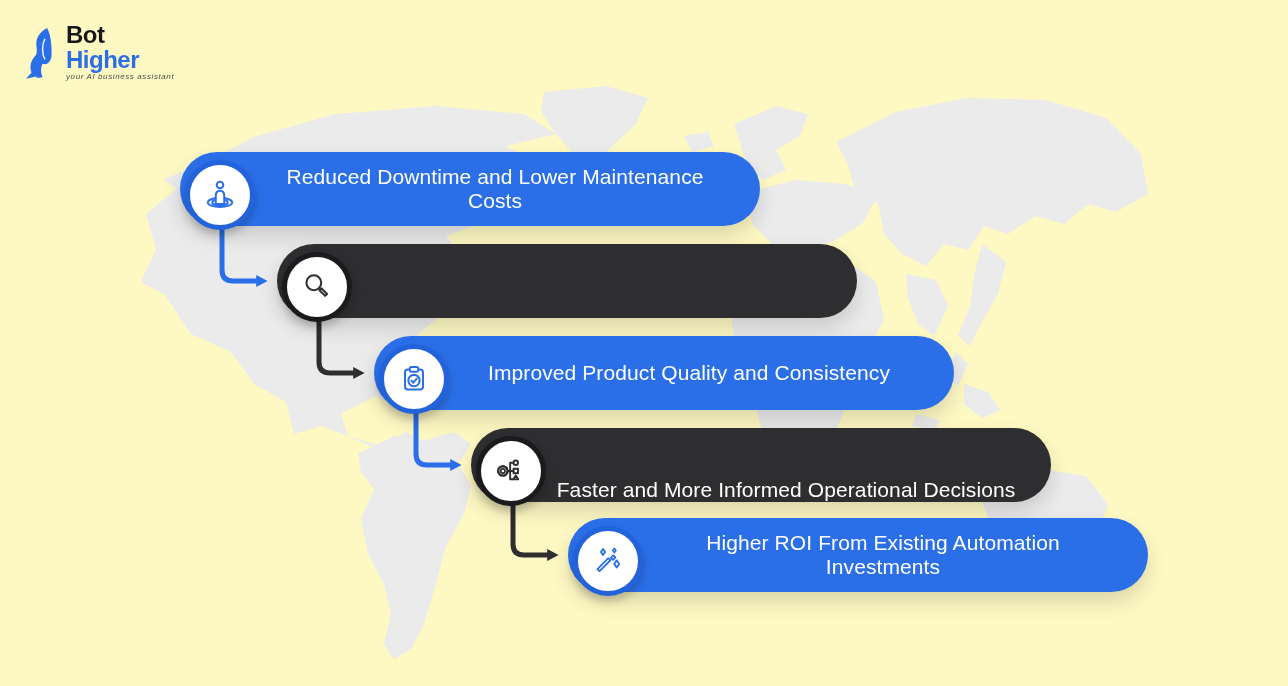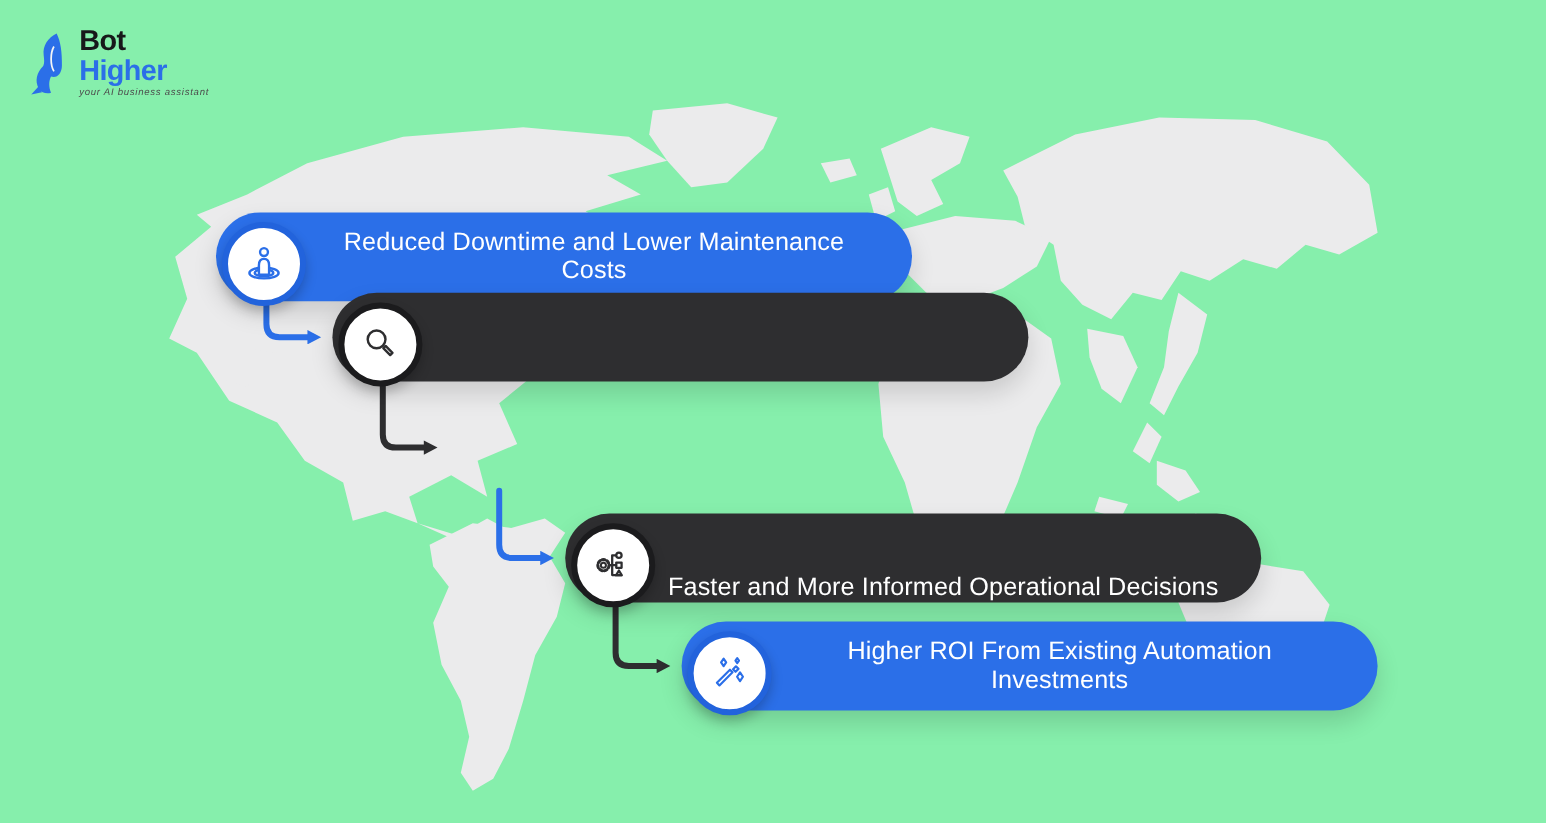--- a/index.html
+++ b/index.html
@@ -1,19 +1,19 @@
 <!DOCTYPE html>
 <html><head>
 <meta charset="utf-8">
 <style>
   html,body{margin:0;padding:0;}
   body{font-family:"Liberation Sans","DejaVu Sans",sans-serif;}
   .canvas{
     position:relative;width:1288px;height:686px;
-    background:#86efac;overflow:hidden;
+    background:#fef9c3;overflow:hidden;
   }
   
   .worldmap{position:absolute;left:136px;top:84px;width:1016px;height:580px;}
   .worldmap path{fill:#ebebec;}
   
   .connectors{position:absolute;left:0;top:0;width:1288px;height:686px;pointer-events:none;}
   
   .brand{position:absolute;left:22px;top:22px;display:flex;align-items:flex-start;}
   .brand .mark{width:36px;height:58px;margin-top:4px;}
   .brand .words{margin-left:8px;}
@@ -32,21 +32,21 @@
     position:absolute;left:5px;top:8px;width:60px;height:60px;border-radius:50%;
     background:#ffffff;display:flex;align-items:center;justify-content:center;
     box-shadow:0 5px 10px rgba(0,0,0,0.22);
   }
   .banner.blue .badge{border:5px solid #2263dc;}
   .banner.dark .badge{border:5px solid #1b1b1d;}
   .label{
     flex:1;margin-left:84px;padding-right:34px;text-align:center;
     color:#ffffff;font-size:21px;font-weight:500;letter-spacing:0.1px;
   }
-  .b1{left:180px;top:152px;margin-top:25px;}
+  .b1{left:180px;top:152px;}
   .b2{left:277px;top:244px;}
   .b3{left:374px;top:336px;}
   .b4{left:471px;top:428px;align-items:flex-end;}
   .b5{left:568px;top:518px;}
   .icon-svg{width:36px;height:36px;}
 </style>
 </head>
 <body>
 
 <div class="canvas">
@@ -130,20 +130,33 @@
     <div class="badge">
       <svg class="icon-svg" viewBox="0 0 34 34" aria-hidden="true">
         <g stroke="#2e2e30" stroke-width="1.9" fill="none" stroke-linecap="round" stroke-linejoin="round">
           <circle cx="14" cy="13" r="7"></circle>
           <path d="M19.3 20 L24.7 25.4 L26.5 23.6 L21.1 18.2 Z" fill="#ffffff"></path>
         </g>
       </svg>
     </div>
   </div>
 
+  <div class="banner blue b3">
+    <div class="badge">
+      <svg class="icon-svg" viewBox="0 0 34 34" aria-hidden="true">
+        <g stroke="#2b6fe8" stroke-width="1.9" fill="none" stroke-linecap="round" stroke-linejoin="round">
+          <rect x="8.5" y="8" width="17" height="19" rx="2.8"></rect>
+          <rect x="13" y="5.6" width="8" height="4.6" rx="1.6" fill="#ffffff"></rect>
+          <circle cx="17" cy="18.5" r="5.4" fill="#ffffff"></circle>
+          <path d="M14.6 18.6 L16.4 20.5 L19.6 16.7"></path>
+        </g>
+      </svg>
+    </div>
+    <div class="label">Improved Product Quality and Consistency</div>
+  </div>
 
   <div class="banner dark b4">
     <div class="badge">
       <svg class="icon-svg" viewBox="0 0 34 34" aria-hidden="true">
         <g stroke="#2e2e30" stroke-width="1.8" fill="none" stroke-linecap="round" stroke-linejoin="round">
           <circle cx="9.3" cy="17" r="4.4" stroke-width="2.4" stroke-dasharray="2.1 1.75"></circle>
           <circle cx="9.3" cy="17" r="2" stroke-width="1.6"></circle>
           <path d="M13.9 17 L19.3 17"></path>
           <path d="M19 9.2 L16.2 9.2 L16.2 24.8 L19 24.8"></path>
           <circle cx="21.5" cy="9.2" r="2.1"></circle>

